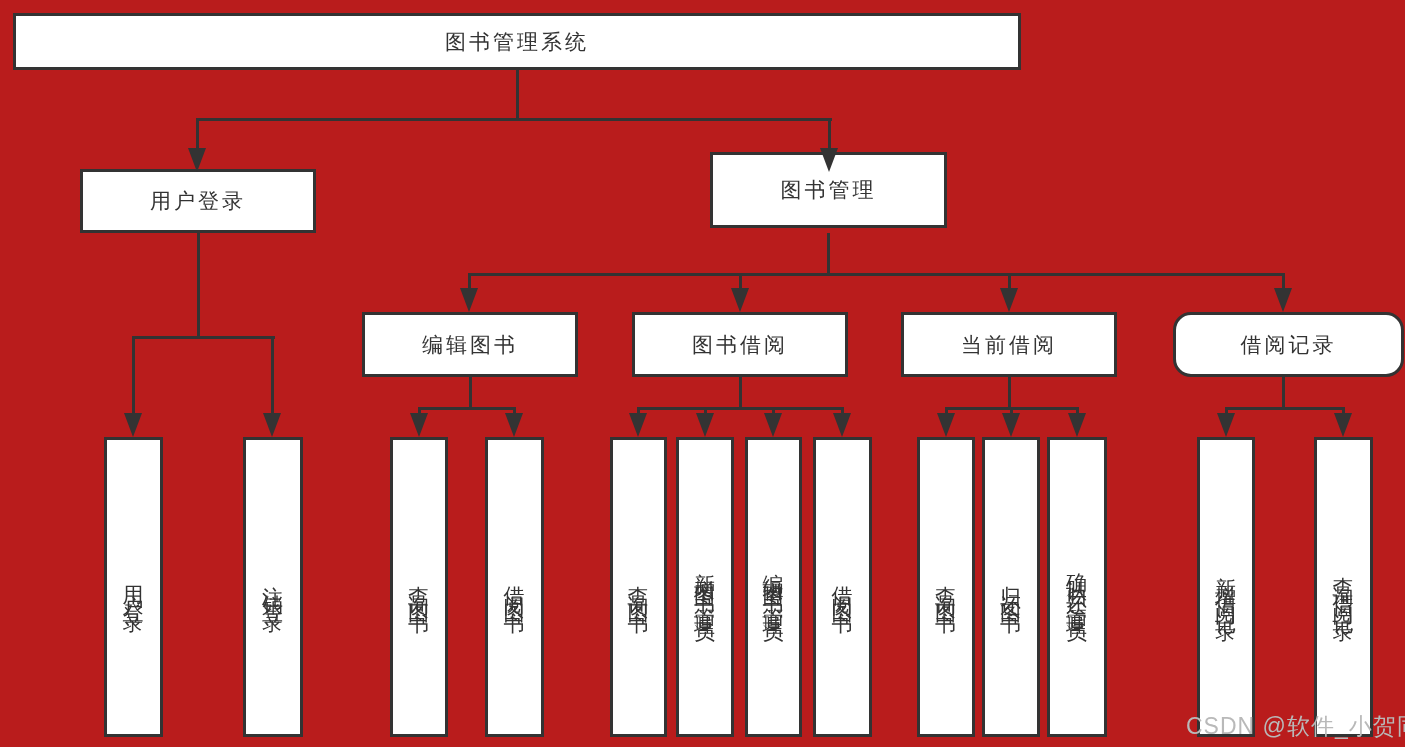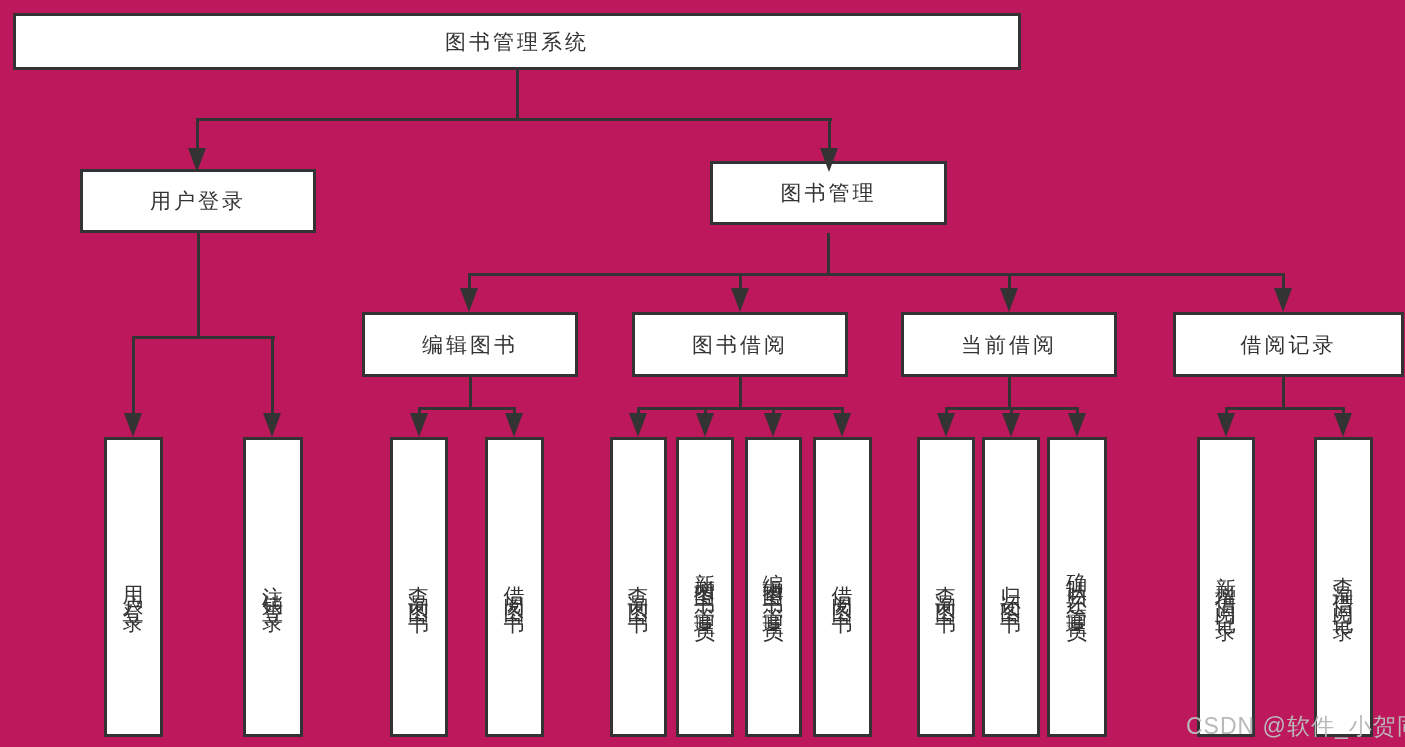--- a/index.html
+++ b/index.html
@@ -1,19 +1,19 @@
 <!DOCTYPE html>
 <html><head>
 <meta charset="utf-8">
 <style>
   html,body{margin:0;padding:0;background:#ffffff;}
   #canvas{
     position:relative;
     width:1405px;height:747px;
-    background:#be185d;
+    background:#b91c1c;
     overflow:hidden;
     font-family:"Liberation Sans","DejaVu Sans",sans-serif;
   }
   .box{
     position:absolute;
     box-sizing:border-box;
     border:3px solid #333333;
     background:#ffffff;
     display:flex;
     align-items:center;
@@ -50,29 +50,29 @@
 </style>
 </head>
 <body>
 
 <div id="canvas">
 
   <div class="box hbox" style="left:13px;top:13px;width:1008px;height:57px;">图书管理系统</div>
 
   <div class="box hbox" style="left:80px;top:169px;width:236px;height:64px;">用户登录</div>
 
-  <div class="box hbox" style="left:710px;top:161px;width:237px;height:64px;">图书管理</div>
+  <div class="box hbox" style="left:710px;top:152px;width:237px;height:76px;">图书管理</div>
 
   <div class="box hbox" style="left:362px;top:312px;width:216px;height:65px;">编辑图书</div>
 
   <div class="box hbox" style="left:901px;top:312px;width:216px;height:65px;">当前借阅</div>
 
   <div class="box hbox" style="left:632px;top:312px;width:216px;height:65px;">图书借阅</div>
 
-  <div class="box hbox" style="left:1173px;top:312px;width:231px;height:65px;">借阅记录</div>
+  <div class="box hbox" style="left:1173px;top:312px;width:231px;height:65px;border-radius:18px;">借阅记录</div>
 
   <div class="box leaf" style="left:104px;top:437px;width:59px;height:300px;">用户登录</div>
   <div class="box leaf" style="left:243px;top:437px;width:60px;height:300px;">注销登录</div>
 
   <div class="box leaf" style="left:390px;top:437px;width:58px;height:300px;">查询图书</div>
   <div class="box leaf" style="left:485px;top:437px;width:59px;height:300px;">借阅图书</div>
 
   <div class="box leaf" style="left:610px;top:437px;width:57px;height:300px;">查询图书</div>
   <div class="box leaf long" style="left:676px;top:437px;width:58px;height:300px;">新增图书（管理员）</div>
   <div class="box leaf long" style="left:745px;top:437px;width:57px;height:300px;">编辑图书（管理员）</div>

